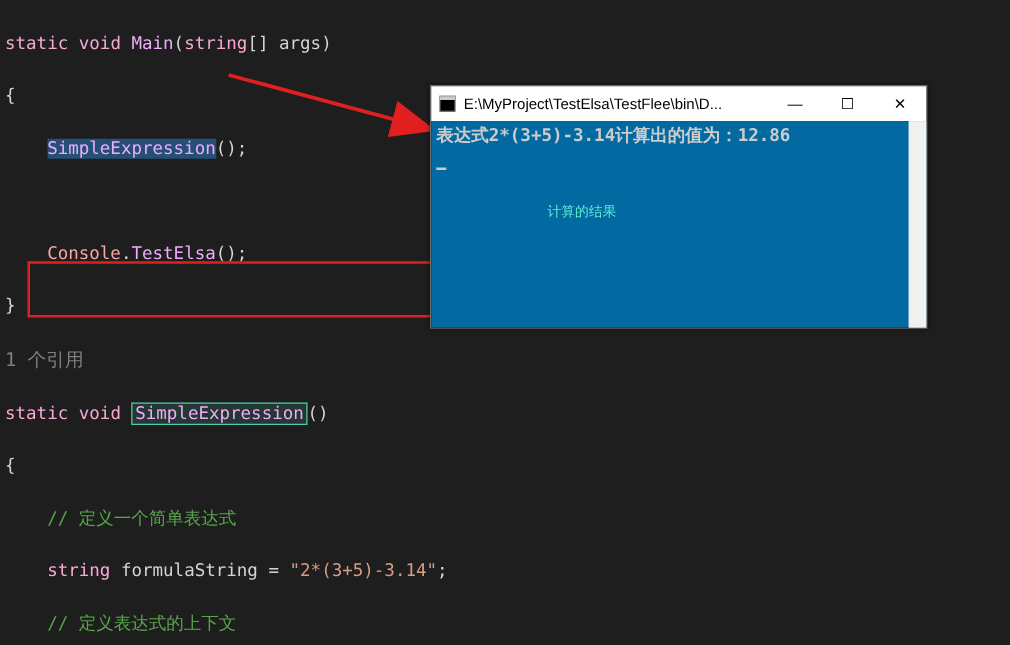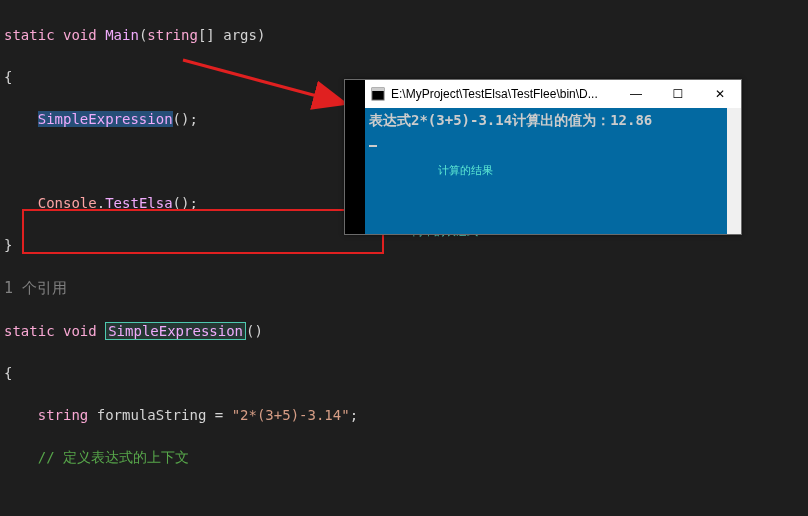--- a/index.html
+++ b/index.html
@@ -48,28 +48,27 @@
     white-space: nowrap;
   }
   
   .arrow {
     position: absolute;
     pointer-events: none;
   }
   
   .console-window {
     position: absolute;
-    top: 79px;
+    top: 68px;
     left: 344px;
     width: 398px;
-    height: 156px;
+    height: 195px;
     background: #000;
     border: 1px solid #6b6b6b;
     box-shadow: 0 0 4px rgba(0,0,0,0.5);
-    padding-left: 20px;
   }
   .titlebar {
     height: 28px;
     background: #fff;
     display: flex;
     align-items: center;
     font-family: "Segoe UI", sans-serif;
     font-size: 12px;
     color: #000;
   }
@@ -118,20 +117,21 @@
 <div class="editor">
 <div class="line"><span class="kw">static</span> <span class="kw">void</span> <span class="method">Main</span><span class="punct">(</span><span class="kw">string</span><span class="punct">[] </span><span style="">args</span><span class="punct">)</span></div>
 <div class="line"><span class="punct">{</span></div>
 <div class="line">    <span class="sel"><span class="method">SimpleExpression</span></span><span class="punct">();</span></div>
 <div class="line"> </div>
 <div class="line">    <span class="type">Console</span><span class="punct">.</span><span class="method">TestElsa</span><span class="punct">();</span></div>
 <div class="line"><span class="punct">}</span></div>
 <div class="line codelens">1 个引用</div>
 <div class="line"><span class="kw">static</span> <span class="kw">void</span> <span class="boxed"><span class="method">SimpleExpression</span></span><span class="punct">()</span></div>
 <div class="line"><span class="punct">{</span></div>
+<div class="line">    <span class="comment">// 定义一个简单表达式</span></div>
 <div class="line">    <span class="kw">string</span> <span>formulaString</span> <span class="punct">=</span> <span class="str">"2*(3+5)-3.14"</span><span class="punct">;</span></div>
 <div class="line">    <span class="comment">// 定义表达式的上下文</span></div>
 
 
 
 
 
 
 
 

